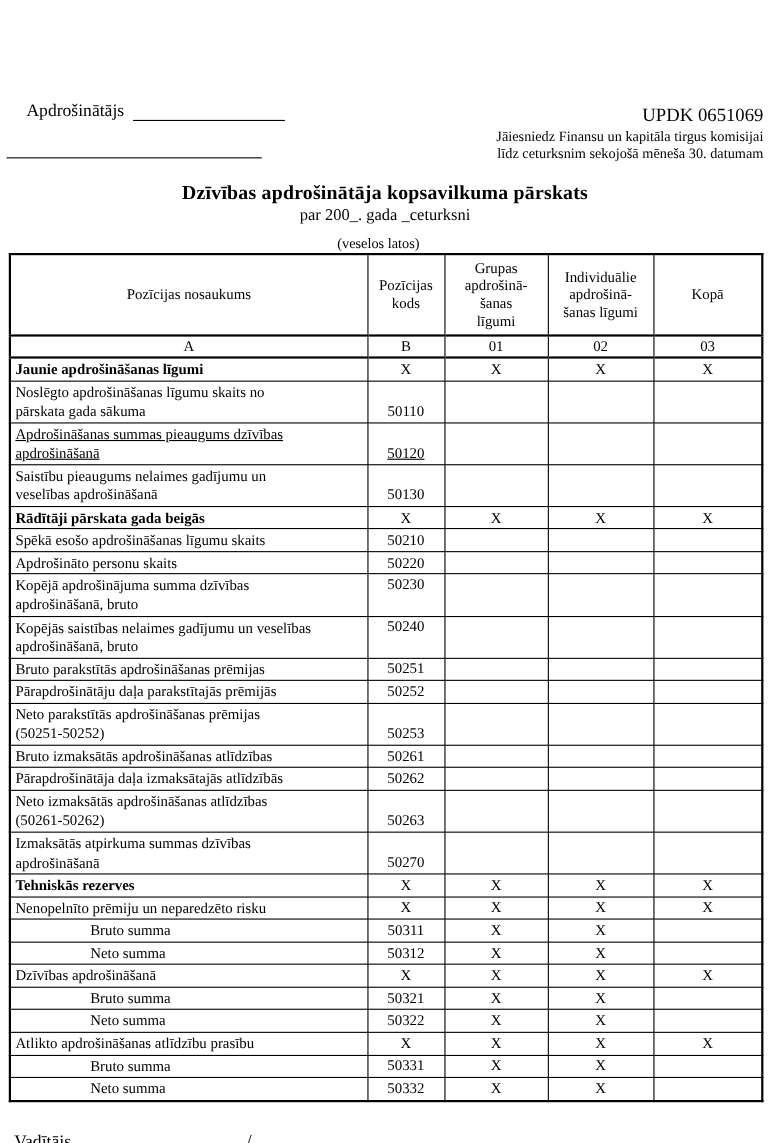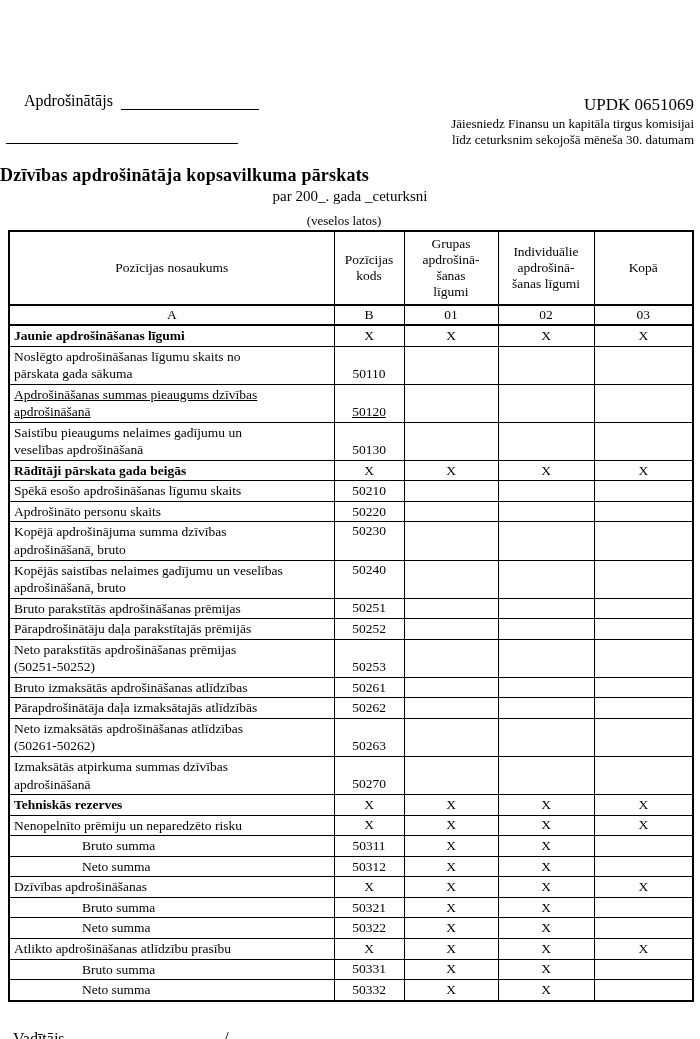--- a/index.html
+++ b/index.html
@@ -18,21 +18,21 @@
   .insurer-block { font-size:16px; }
   .insurer-line1 { display:flex; align-items:flex-end; }
   .insurer-label { white-space:nowrap; }
   .blank { display:inline-block; border-bottom:1px solid #000; height:18px; }
   .insurer-blank { width:138px; margin-left:8px; }
   .insurer-blank2 { width:232px; margin-left:-18px; margin-top:16px; }
   .reg-block { text-align:right; font-size:13px; line-height:1.28; padding-top:2px; }
   .reg-code { font-size:17px; }
 
   
-  .title { font-size:18px; font-weight:bold; margin-top:16px; letter-spacing:.2px; }
+  .title { text-align:center; font-size:18px; font-weight:bold; margin-top:16px; letter-spacing:.2px; }
   .subtitle { text-align:center; font-size:15px; margin-top:2px; }
   .units-note { text-align:center; font-size:13px; padding-right:12px; margin-top:8px; }
 
   
   table.report {
     border-collapse:collapse;
     table-layout:fixed;
     width:684px;
     margin-left:8px;
     margin-top:1px;
@@ -284,21 +284,21 @@
           <td class="val"></td>
         </tr>
         <tr style="height: 19px;">
           <td class="label indent">Neto summa</td>
           <td class="val">50312</td>
           <td class="val">X</td>
           <td class="val">X</td>
           <td class="val"></td>
         </tr>
         <tr style="height: 19px;">
-          <td class="label">Dzīvības apdrošināšanas</td>
+          <td class="label">Dzīvības apdrošināšanā</td>
           <td class="val">X</td>
           <td class="val">X</td>
           <td class="val">X</td>
           <td class="val">X</td>
         </tr>
         <tr style="height: 19px;">
           <td class="label indent">Bruto summa</td>
           <td class="val">50321</td>
           <td class="val">X</td>
           <td class="val">X</td>

